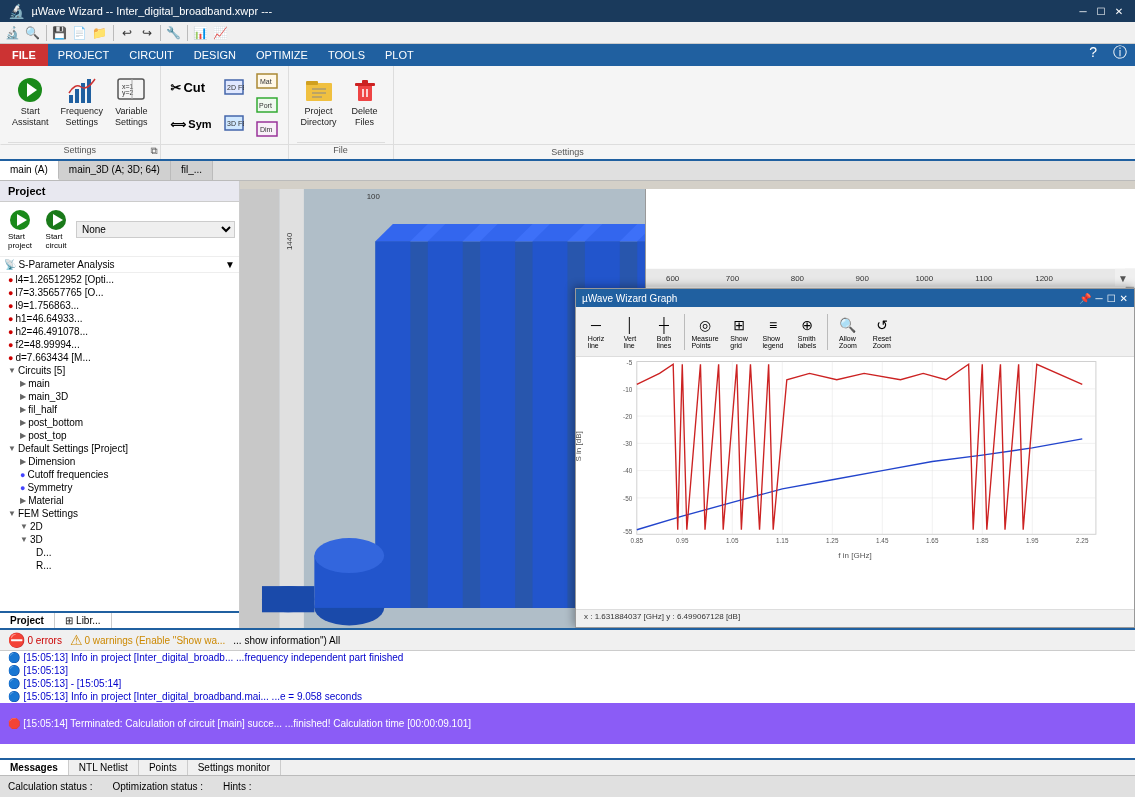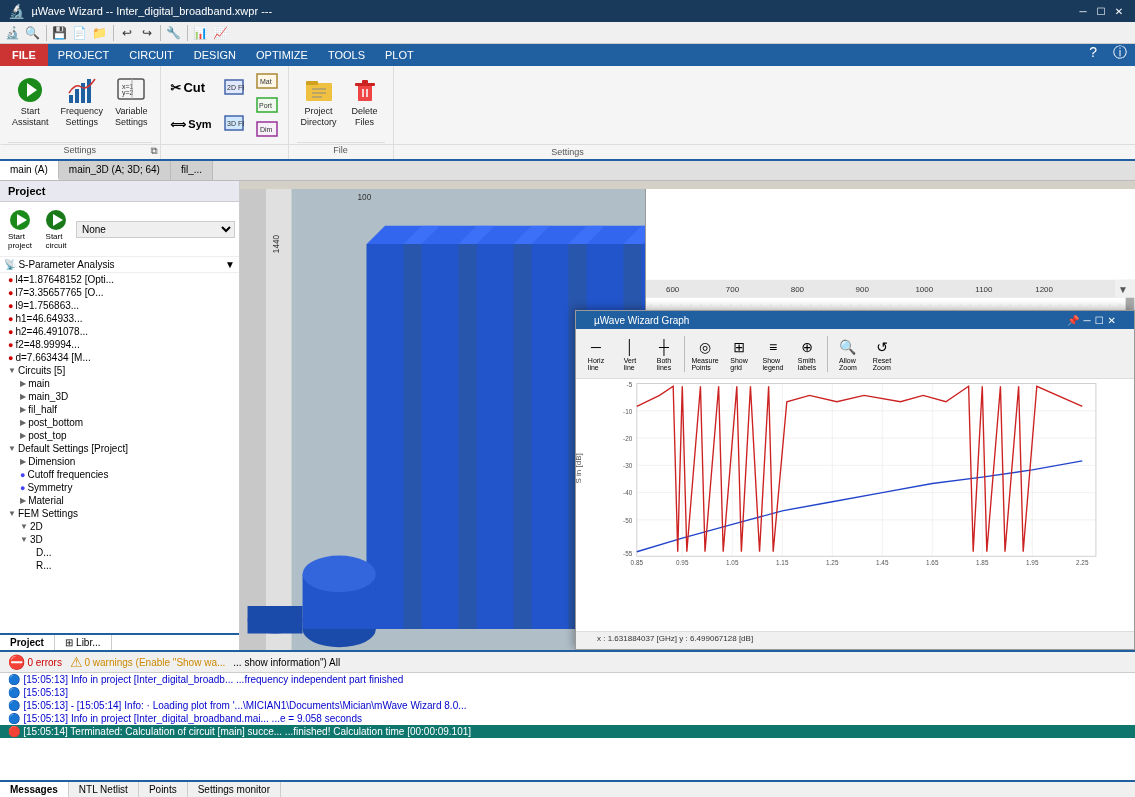--- a/index.html
+++ b/index.html
@@ -244,21 +244,21 @@
     }
     .log-header {
       background: #f0f0f0;
       padding: 2px 8px;
       border-bottom: 1px solid #ccc;
       display: flex;
       gap: 8px;
       align-items: center;
     }
     .log-info { color: #0000cc; display: flex; align-items: center; gap: 3px; padding: 1px 8px; }
-    .log-success { background: #0f766e; color: white; padding: 1px 8px; }
+    .log-success { background: #8b5cf6; color: white; padding: 15px 8px; }
 
     
     #status-bar {
       height: 22px;
       background: #e0e0e0;
       border-top: 1px solid #bbb;
       display: flex;
       align-items: center;
       padding: 0 8px;
       font-size: 10px;
@@ -279,21 +279,21 @@
       display: flex;
       flex-direction: column;
     }
     #graph-title-bar {
       background: #2060a0;
       color: white;
       height: 18px;
       display: flex;
       align-items: center;
       justify-content: space-between;
-      padding: 0 18px;
+      padding: 0 6px;
       font-size: 10px;
     }
     #graph-toolbar {
       background: #f0f0f0;
       display: flex;
       align-items: center;
       padding: 2px 4px;
       gap: 4px;
       border-bottom: 1px solid #ddd;
       height: 50px;
@@ -539,21 +539,21 @@
 
       <div class="sparam-row">
         <span style="color:#888;">📡</span>
         <span>S-Parameter Analysis</span>
         <span style="margin-left:auto; cursor:pointer;">▼</span>
       </div>
 
       <div class="tree-area">
         <div class="tree-item">
             <span style="color:#cc0000;font-size:9px;">●</span> 
-            <span>l4=1.87648152 [Opti...</span>
+            <span>l4=1.26512952 [Opti...</span>
           </div>
         <div class="tree-item">
             <span style="color:#cc0000;font-size:9px;">●</span> 
             <span>l7=3.35657765 [O...</span>
           </div>
         <div class="tree-item">
             <span style="color:#cc0000;font-size:9px;">●</span> 
             <span>l9=1.756863...</span>
           </div>
         <div class="tree-item">
@@ -846,23 +846,24 @@
               425,190
               440,8
               445,190
               460,8
               465,190
               480,8
               530,30
             " stroke="#cc2222" stroke-width="1.5" fill="none"></polyline>
 
           </svg>
+          <div style="font-size:8px; color:#555; text-align:center; margin-top:-8px;">f in [GHz]</div>
           <div style="font-size:8px; color:#555; position:absolute; left:2px; top:100px; transform:rotate(-90deg); transform-origin: left center;">S in [dB]</div>
         </div>
-        <div style="height:18px; background:#f0f0f0; border-top:1px solid #ddd; font-size:8px; padding:2px 21px; color:#333;">x : 1.631884037 [GHz]   y : 6.499067128 [dB]</div>
+        <div style="height:18px; background:#f0f0f0; border-top:1px solid #ddd; font-size:8px; padding:2px 8px; color:#333;">x : 1.631884037 [GHz]   y : 6.499067128 [dB]</div>
       </div>
 
     </div>
   </div>
 
   <div id="log-area">
     <div class="log-header">
       <span style="color:#cc0000; display:flex; align-items:center; gap:2px;">
         <span style="font-size:14px;">⛔</span>
         <span>0 errors</span>
@@ -878,35 +879,39 @@
       <span>[15:05:13]</span>
       <span>Info in project [Inter_digital_broadb...  ...frequency independent part finished</span>
     </div>
     <div class="log-info">
       <span style="color:#0055cc;">🔵</span>
       <span>[15:05:13]</span>
     </div>
     <div class="log-info">
       <span style="color:#0055cc;">🔵</span>
       <span>[15:05:13] - [15:05:14]</span>
-      <span>Info: · Loading plot from '...\MICIAN1\Documents\Mician\mWave Wizard 8.0...</span>
     </div>
     <div class="log-info">
       <span style="color:#0055cc;">🔵</span>
       <span>[15:05:13]</span>
       <span>Info in project [Inter_digital_broadband.mai...  ...e = 9.058 seconds</span>
     </div>
     <div class="log-success">
       <span style="color:white;">🛑</span>
       <span>[15:05:14]</span>
       <span>Terminated: Calculation of circuit [main] succe...  ...finished! Calculation time [00:00:09.101]</span>
     </div>
   </div>
 
   <div style="border-top: 2px solid #2060a0; display:flex; background:#f0f0f0;">
     <div class="tab-btn active">Messages</div>
     <div class="tab-btn">NTL Netlist</div>
     <div class="tab-btn">Points</div>
     <div class="tab-btn">Settings monitor</div>
   </div>
 
+  <div id="status-bar">
+    <span>Calculation status :</span>
+    <span>Optimization status :</span>
+    <span>Hints :</span>
+  </div>
 
 </div>
 
 </body></html>

